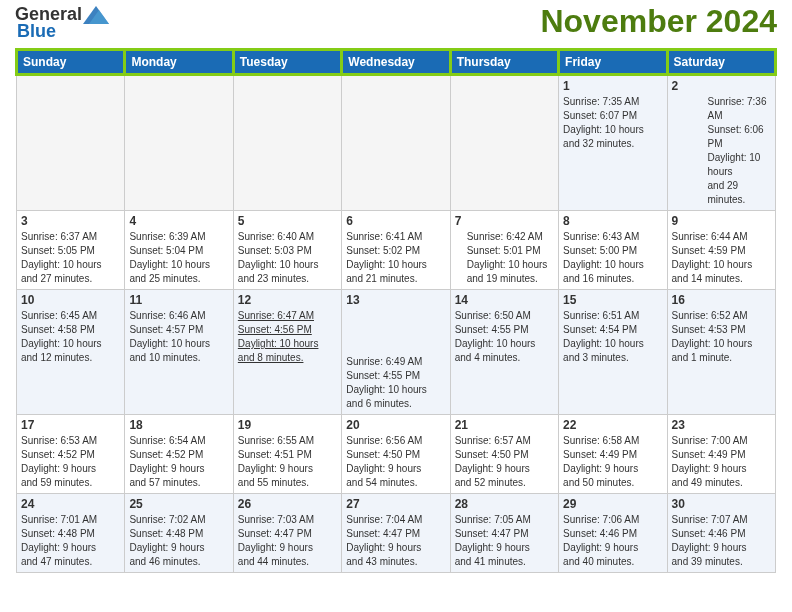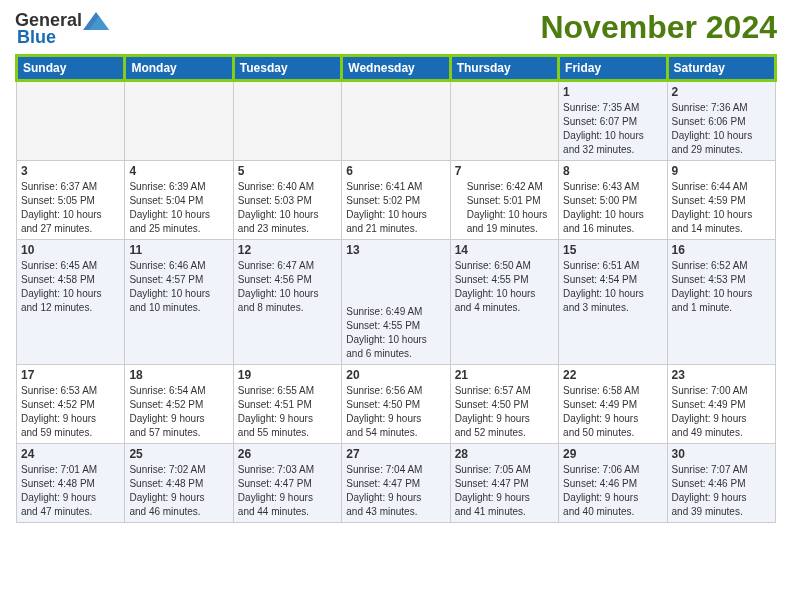--- a/index.html
+++ b/index.html
@@ -6,21 +6,21 @@
     body {
       font-family: Arial, sans-serif;
       background: #fff;
       width: 792px;
       height: 612px;
       overflow: hidden;
     }
     .container {
       width: 792px;
       height: 612px;
-      padding: 10px 15px 5px 15px;
+      padding: 4px 15px 5px 15px;
     }
     .header {
       display: flex;
       align-items: flex-start;
       justify-content: space-between;
       margin-bottom: 6px;
     }
     .logo {
       display: flex;
       flex-direction: column;
@@ -131,21 +131,21 @@
           <td class="empty"></td>
           <td class="alt-row">
             <span class="day-num">1</span>
             <div class="day-info" style="white-space: pre-line;">Sunrise: 7:35 AM
 Sunset: 6:07 PM
 Daylight: 10 hours
 and 32 minutes.</div>
           </td>
           <td class="alt-row">
             <span class="day-num">2</span>
-            <div class="day-info" style="white-space: pre-line;">Sunrise: 7:36 AM
+            <div class="day-info" style="white-space: pre-line; margin-left: 36px;">Sunrise: 7:36 AM
 Sunset: 6:06 PM
 Daylight: 10 hours
 and 29 minutes.</div>
           </td>
         </tr>
         <tr>
           <td>
             <span class="day-num">3</span>
             <div class="day-info" style="white-space: pre-line;">Sunrise: 6:37 AM
 Sunset: 5:05 PM
@@ -205,21 +205,21 @@
           </td>
           <td class="alt-row">
             <span class="day-num">11</span>
             <div class="day-info" style="white-space: pre-line;">Sunrise: 6:46 AM
 Sunset: 4:57 PM
 Daylight: 10 hours
 and 10 minutes.</div>
           </td>
           <td class="alt-row">
             <span class="day-num">12</span>
-            <div class="day-info" style="white-space: pre-line;">Sunrise: 6:47 AM
+            <div class="day-info" style="white-space: pre-line; text-decoration: underline;">Sunrise: 6:47 AM
 Sunset: 4:56 PM
 Daylight: 10 hours
 and 8 minutes.</div>
           </td>
           <td class="alt-row">
             <span class="day-num">13</span>
             <div class="day-info" style="white-space: pre-line; margin-top: 48px;">Sunrise: 6:49 AM
 Sunset: 4:55 PM
 Daylight: 10 hours
 and 6 minutes.</div>

